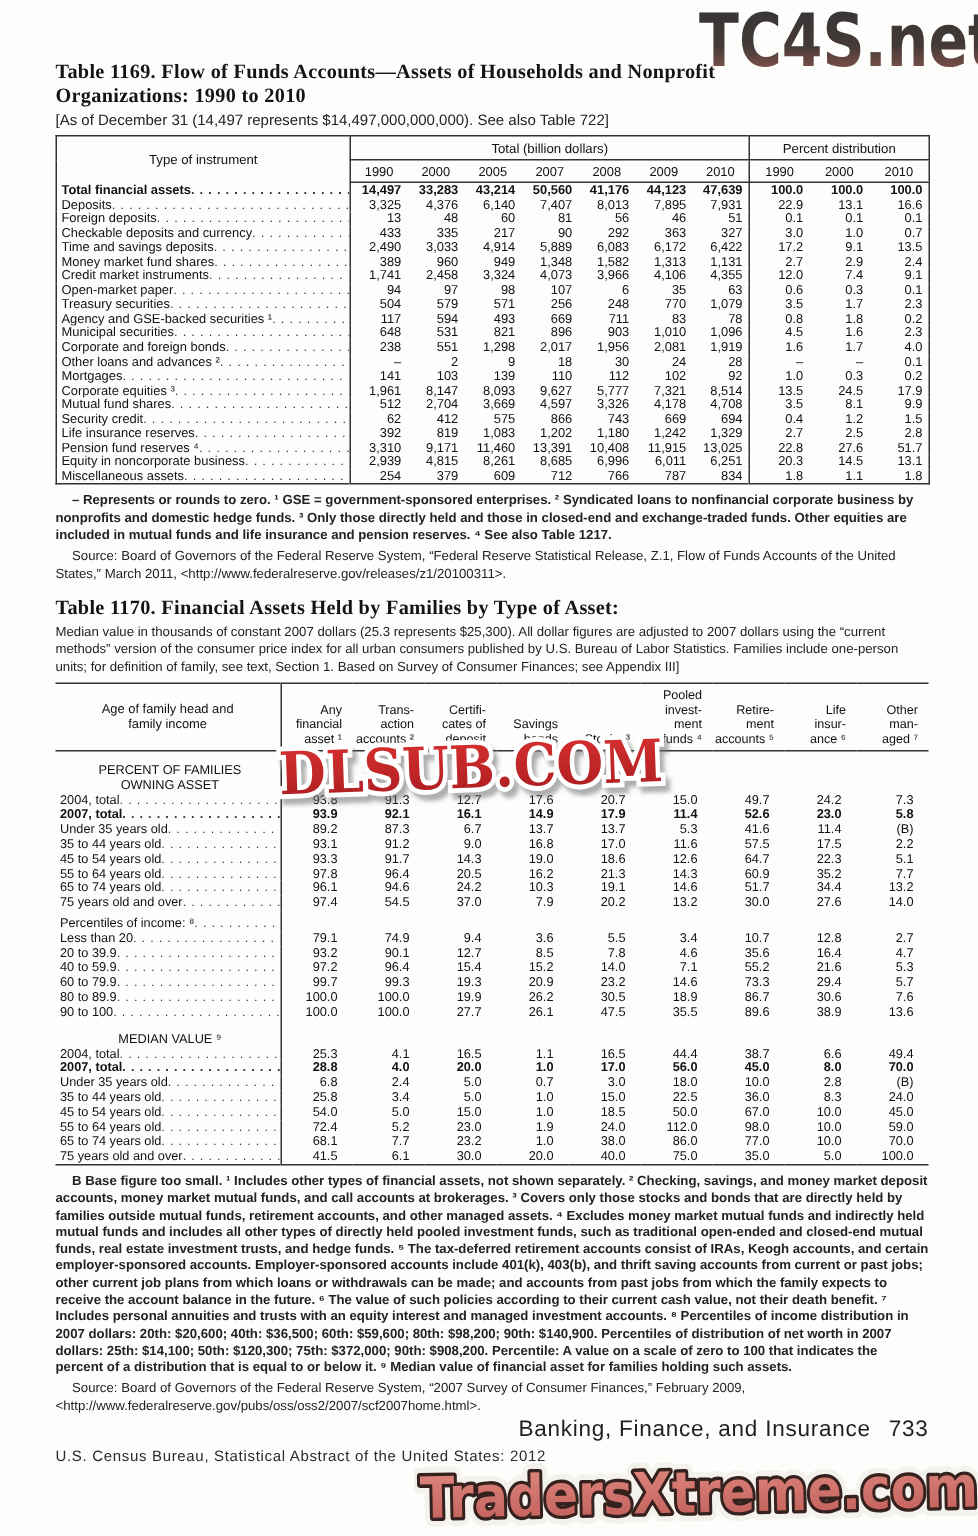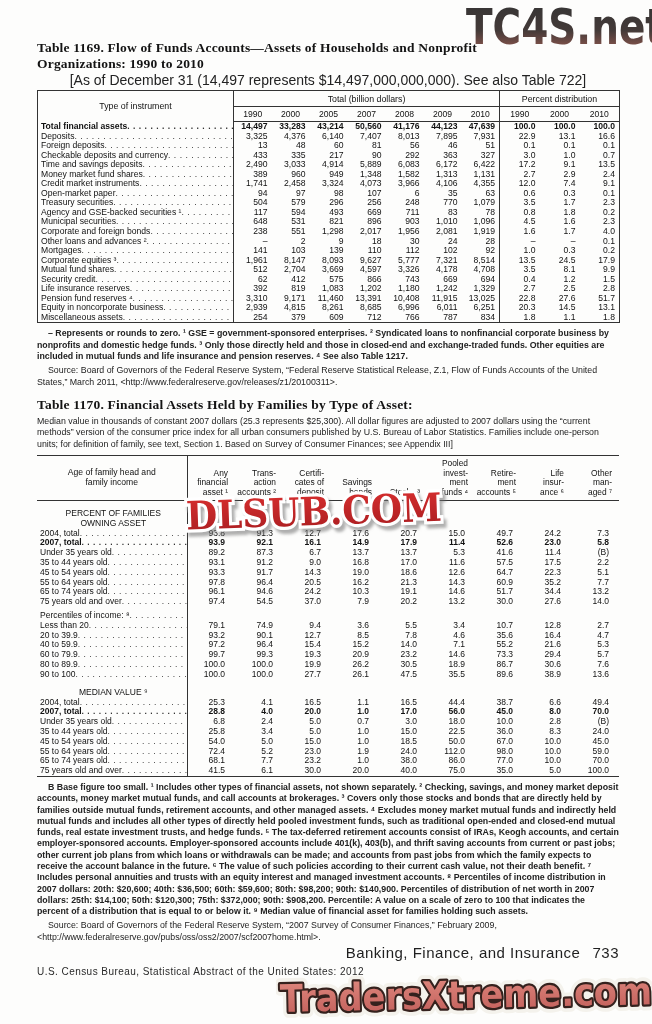--- a/index.html
+++ b/index.html
@@ -6,21 +6,21 @@
   body{
     width:652px;height:1024px;position:relative;overflow:hidden;
     background:#fdfdfc;color:#1b1b1b;
     font-family:"Liberation Sans",sans-serif;
   }
   .sec{position:absolute;left:37px;width:582px;}
   #sec1169{top:40px;}
   #sec1170{top:397px;}
   .ttl{font-family:Liberation Serif, serif;font-weight:bold;color:#141414;
        font-size:13.5px;line-height:16px;letter-spacing:.2px;}
-  .note{font-size:14px;line-height:11px;margin-top:3px;color:#222;text-align:center;}
+  .note{font-size:10px;line-height:11px;margin-top:3px;color:#222;}
   .intro{font-size:8.8px;line-height:11.4px;margin-top:3px;color:#222;}
 
   table{border-collapse:collapse;width:100%;table-layout:fixed;color:#111;}
   th,td{padding:0;font-weight:normal;}
   .b{font-weight:bold;}
 
   
   #t1169{border:1px solid #333;font-size:8.6px;margin-top:4px;}
   #t1169 .stubh{border-right:1px solid #333;text-align:center;vertical-align:middle;font-size:8.8px;}
   #t1169 .group{border-bottom:1px solid #333;text-align:center;height:15px;font-size:8.8px;}
@@ -243,21 +243,21 @@
         </tr>
         <tr>
           <td class="stub ind1">
             <span class="lw">
               <span class="lt">Treasury securities</span>
               <span class="dots"></span>
             </span>
           </td>
           <td class="num">504</td>
           <td class="num">579</td>
-          <td class="num">296</td>
+          <td class="num">571</td>
           <td class="num">256</td>
           <td class="num">248</td>
           <td class="num">770</td>
           <td class="num sep">1,079</td>
           <td class="num">3.5</td>
           <td class="num">1.7</td>
           <td class="num">2.3</td>
         </tr>
         <tr>
           <td class="stub ind1">

